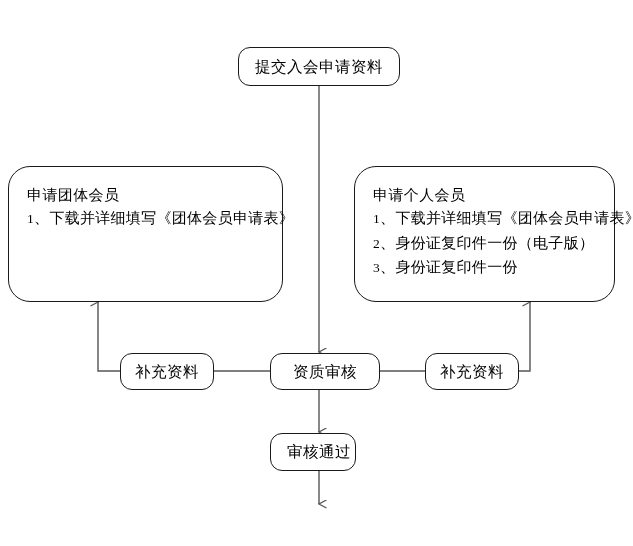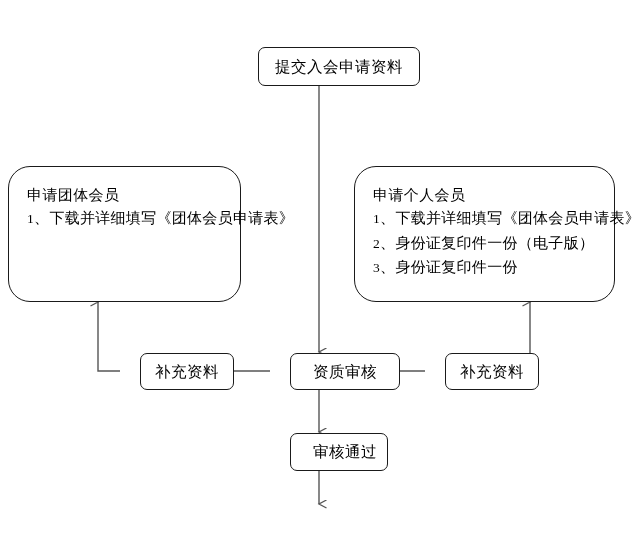--- a/index.html
+++ b/index.html
@@ -29,22 +29,21 @@
     position: absolute;
     box-sizing: border-box;
     border: 1.4px solid #1a1a1a;
     background: #ffffff;
     display: flex;
     align-items: center;
     justify-content: center;
     color: #000000;
   }
   .node.pill {
-    border-radius: 7px;
-    margin-left: 20px;
+    border-radius: 12px;
   }
   .node.panel {
     border-radius: 22px;
     align-items: flex-start;
     justify-content: flex-start;
   }
   .node-label {
     font-size: 15.5px;
     line-height: 1;
     letter-spacing: 0.5px;
@@ -98,21 +97,21 @@
 
     <line x1="319" y1="390" x2="319" y2="432" stroke="#555555" stroke-width="1.4" marker-end="url(#arrow-down)"></line>
 
     <line x1="319" y1="471" x2="319" y2="504" stroke="#555555" stroke-width="1.4" marker-end="url(#arrow-down)"></line>
   </svg>
 
   <div class="node pill" style="left:238px; top:47px; width:162px; height:39px;">
     <span class="node-label">提交入会申请资料</span>
   </div>
 
-  <div class="node panel" style="left:8px; top:166px; width:233px; height:136px;">
+  <div class="node panel" style="left:8px; top:166px; width:275px; height:136px;">
     <div class="panel-body">
       <div class="panel-head">申请团体会员</div>
       <div class="panel-item">
         <span class="num">1</span><span>、</span><span>下载并详细填写《团体会员申请表》</span>
       </div>
     </div>
   </div>
 
   <div class="node panel" style="left:354px; top:166px; width:261px; height:136px;">
     <div class="panel-body">
@@ -134,18 +133,18 @@
   </div>
 
   <div class="node pill" style="left:270px; top:353px; width:110px; height:37px;">
     <span class="node-label">资质审核</span>
   </div>
 
   <div class="node pill" style="left:425px; top:353px; width:94px; height:37px;">
     <span class="node-label">补充资料</span>
   </div>
 
-  <div class="node pill" style="left:270px; top:433px; width:98px; height:38px;padding-left:12px;">
+  <div class="node pill" style="left:270px; top:433px; width:86px; height:38px;padding-left:12px;">
     <span class="node-label">审核通过</span>
   </div>
 
 
 </div>
 
 </body></html>

